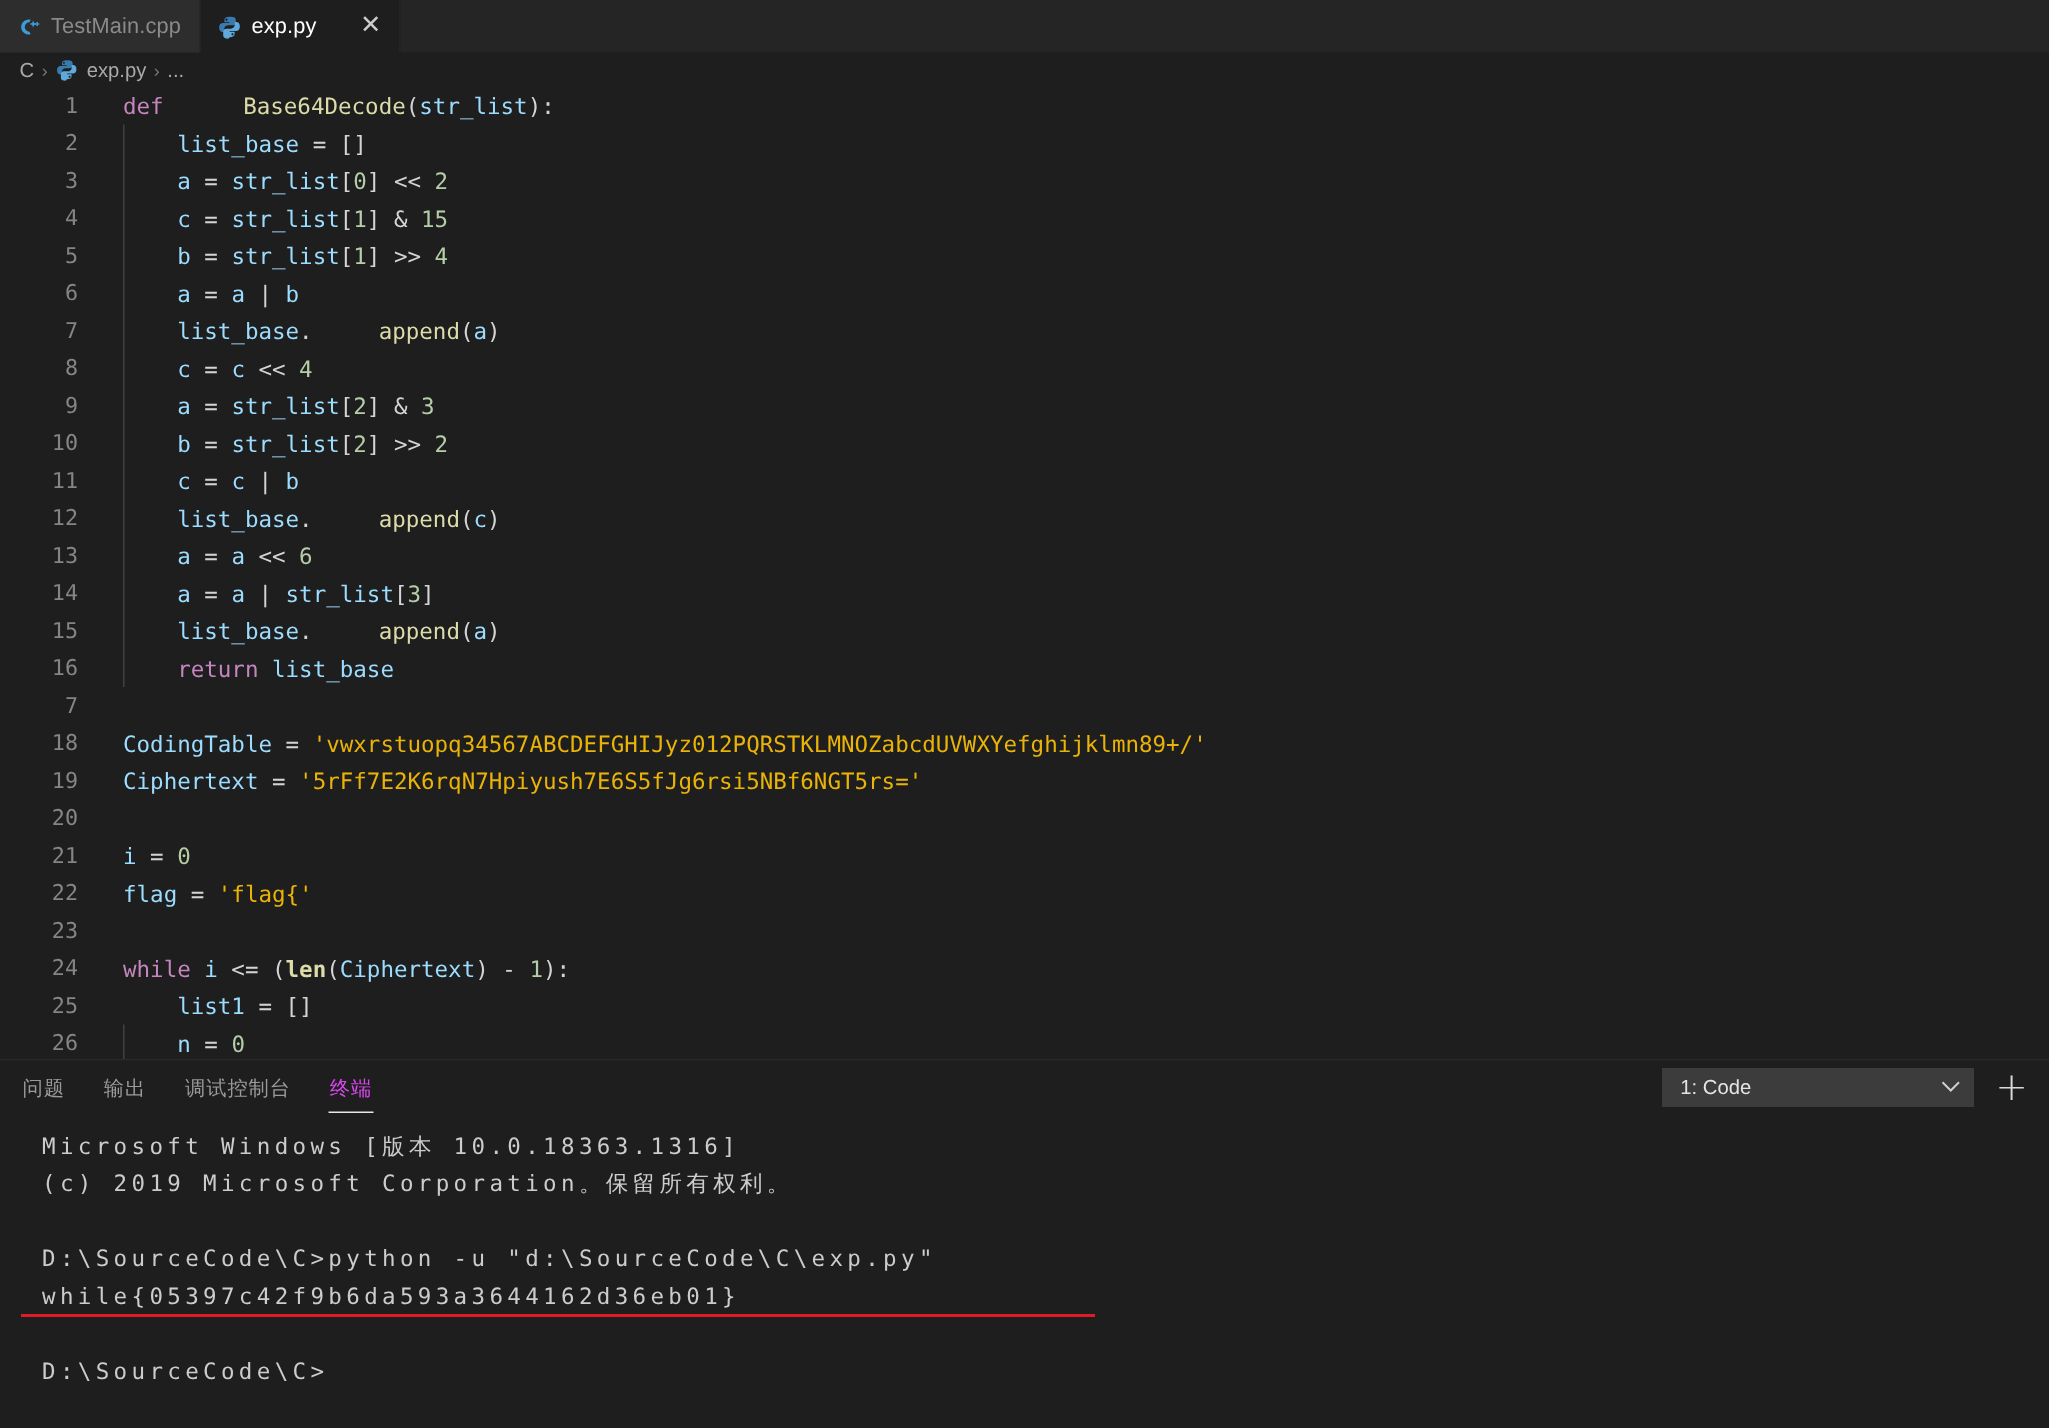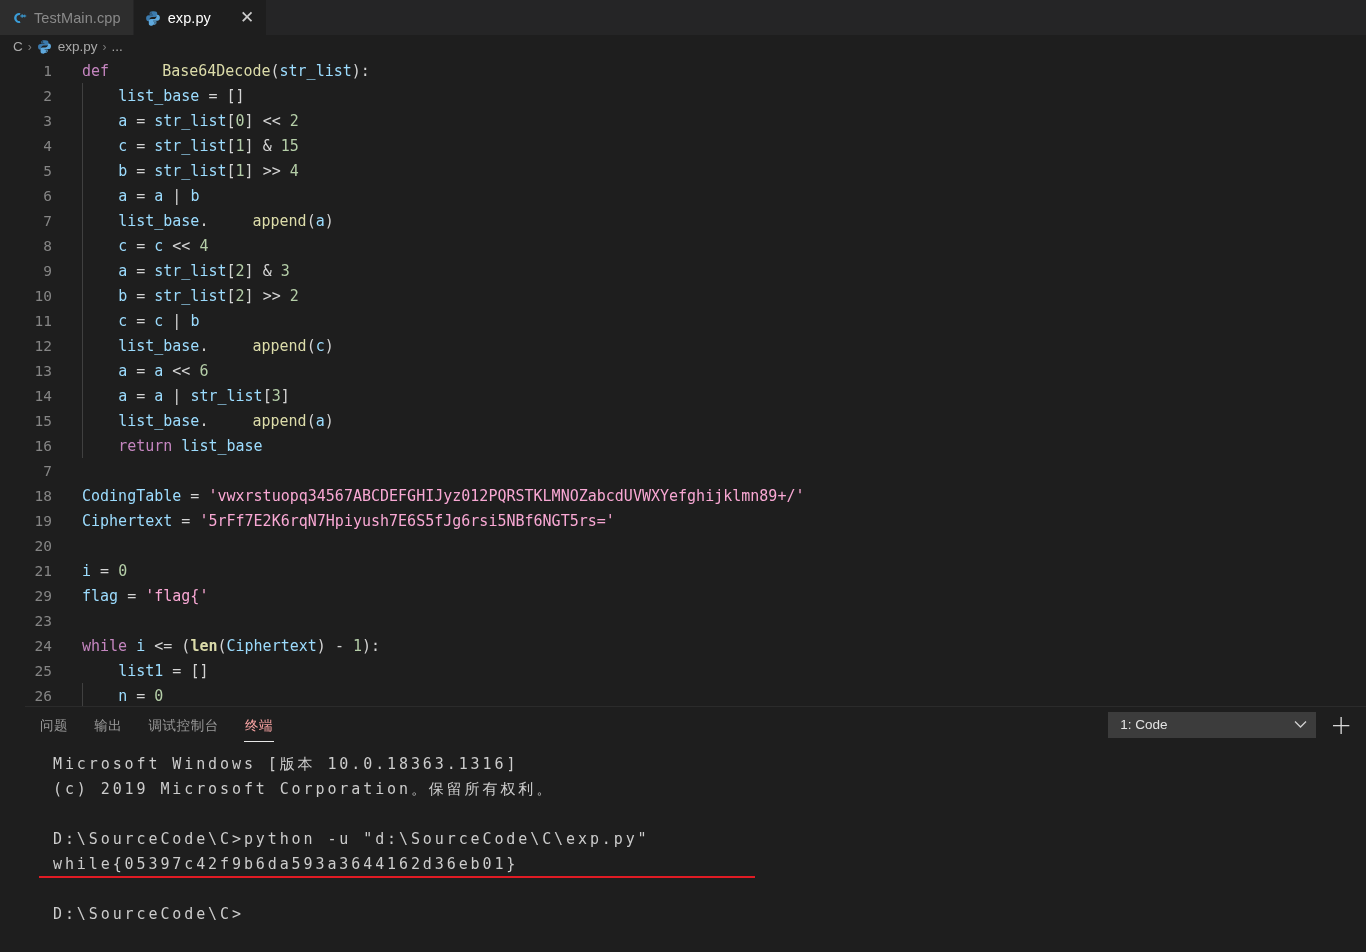--- a/index.html
+++ b/index.html
@@ -97,51 +97,50 @@
     left: 82px;
     width: 1px;
     background: #404040;
   }
 
   
   .t-kw   { color: #c586c0; }
   .t-fn   { color: #dcdcaa; margin-left: 44px; }
   .t-var  { color: #9cdcfe; }
   .t-num  { color: #b5cea8; }
-  .t-str  { color: #f9a8d4; }
+  .t-str  { color: #eab308; }
   .t-op   { color: #d4d4d4; }
   .t-punc { color: #d4d4d4; }
   .t-builtin { color: #dcdcaa; font-weight: bold; }
 
   
   .panel {
     flex: 0 0 246px;
     background: #1e1e1e;
     border-top: 1px solid #2b2b2b;
     display: flex;
     flex-direction: column;
-    margin-left: 25px;
   }
   .panel-head {
     height: 35px;
     flex: 0 0 35px;
     display: flex;
     align-items: center;
     padding-left: 14px;
     background: #1e1e1e;
   }
   .ptab {
     color: #9a9a9a;
     font-size: 13.5px;
     margin-right: 24px;
     padding: 7px 1px 5px;
     position: relative;
     letter-spacing: .6px;
   }
-  .ptab.active { color: #fca5a5; }
+  .ptab.active { color: #d946ef; }
   .ptab.active::after {
     content: "";
     position: absolute;
     left: 0; right: 0; bottom: -2px;
     height: 1px;
     background: #e7e7e7;
   }
   .panel-actions {
     margin-left: auto;
     display: flex;
@@ -257,21 +256,21 @@
     <div class="code-line"><div class="lnum">12</div><div class="lcode"><span>    </span><span class="t-var">list_base</span><span class="t-punc">.</span><span class="t-fn">append</span><span class="t-punc">(</span><span class="t-var">c</span><span class="t-punc">)</span></div></div>
     <div class="code-line"><div class="lnum">13</div><div class="lcode"><span>    </span><span class="t-var">a</span><span class="t-op"> = </span><span class="t-var">a</span><span class="t-op"> &lt;&lt; </span><span class="t-num">6</span></div></div>
     <div class="code-line"><div class="lnum">14</div><div class="lcode"><span>    </span><span class="t-var">a</span><span class="t-op"> = </span><span class="t-var">a</span><span class="t-op"> | </span><span class="t-var">str_list</span><span class="t-punc">[</span><span class="t-num">3</span><span class="t-punc">]</span></div></div>
     <div class="code-line"><div class="lnum">15</div><div class="lcode"><span>    </span><span class="t-var">list_base</span><span class="t-punc">.</span><span class="t-fn">append</span><span class="t-punc">(</span><span class="t-var">a</span><span class="t-punc">)</span></div></div>
     <div class="code-line"><div class="lnum">16</div><div class="lcode"><span>    </span><span class="t-kw">return </span><span class="t-var">list_base</span></div></div>
     <div class="code-line"><div class="lnum">7</div><div class="lcode"></div></div>
     <div class="code-line"><div class="lnum">18</div><div class="lcode"><span class="t-var">CodingTable</span><span class="t-op"> = </span><span class="t-str">'vwxrstuopq34567ABCDEFGHIJyz012PQRSTKLMNOZabcdUVWXYefghijklmn89+/'</span></div></div>
     <div class="code-line"><div class="lnum">19</div><div class="lcode"><span class="t-var">Ciphertext</span><span class="t-op"> = </span><span class="t-str">'5rFf7E2K6rqN7Hpiyush7E6S5fJg6rsi5NBf6NGT5rs='</span></div></div>
     <div class="code-line"><div class="lnum">20</div><div class="lcode"></div></div>
     <div class="code-line"><div class="lnum">21</div><div class="lcode"><span class="t-var">i</span><span class="t-op"> = </span><span class="t-num">0</span></div></div>
-    <div class="code-line"><div class="lnum">29</div><div class="lcode"><span class="t-var">flag</span><span class="t-op"> = </span><span class="t-str">'flag{'</span></div></div>
+    <div class="code-line"><div class="lnum">22</div><div class="lcode"><span class="t-var">flag</span><span class="t-op"> = </span><span class="t-str">'flag{'</span></div></div>
     <div class="code-line"><div class="lnum">23</div><div class="lcode"></div></div>
     <div class="code-line"><div class="lnum">24</div><div class="lcode"><span class="t-kw">while </span><span class="t-var">i</span><span class="t-op"> &lt;= </span><span class="t-punc">(</span><span class="t-builtin">len</span><span class="t-punc">(</span><span class="t-var">Ciphertext</span><span class="t-punc">) </span><span class="t-op">- </span><span class="t-num">1</span><span class="t-punc">):</span></div></div>
     <div class="code-line"><div class="lnum">25</div><div class="lcode"><span>    </span><span class="t-var">list1</span><span class="t-op"> = </span><span class="t-punc">[]</span></div></div>
     <div class="code-line"><div class="lnum">26</div><div class="lcode"><span>    </span><span class="t-var">n</span><span class="t-op"> = </span><span class="t-num">0</span></div></div>
     <div class="guide" style="top: 25px; height: 375px;"></div>
     <div class="guide" style="top: 625px; height: 30px;"></div>
   </div>
 
 <div class="panel">
   <div class="panel-head">

